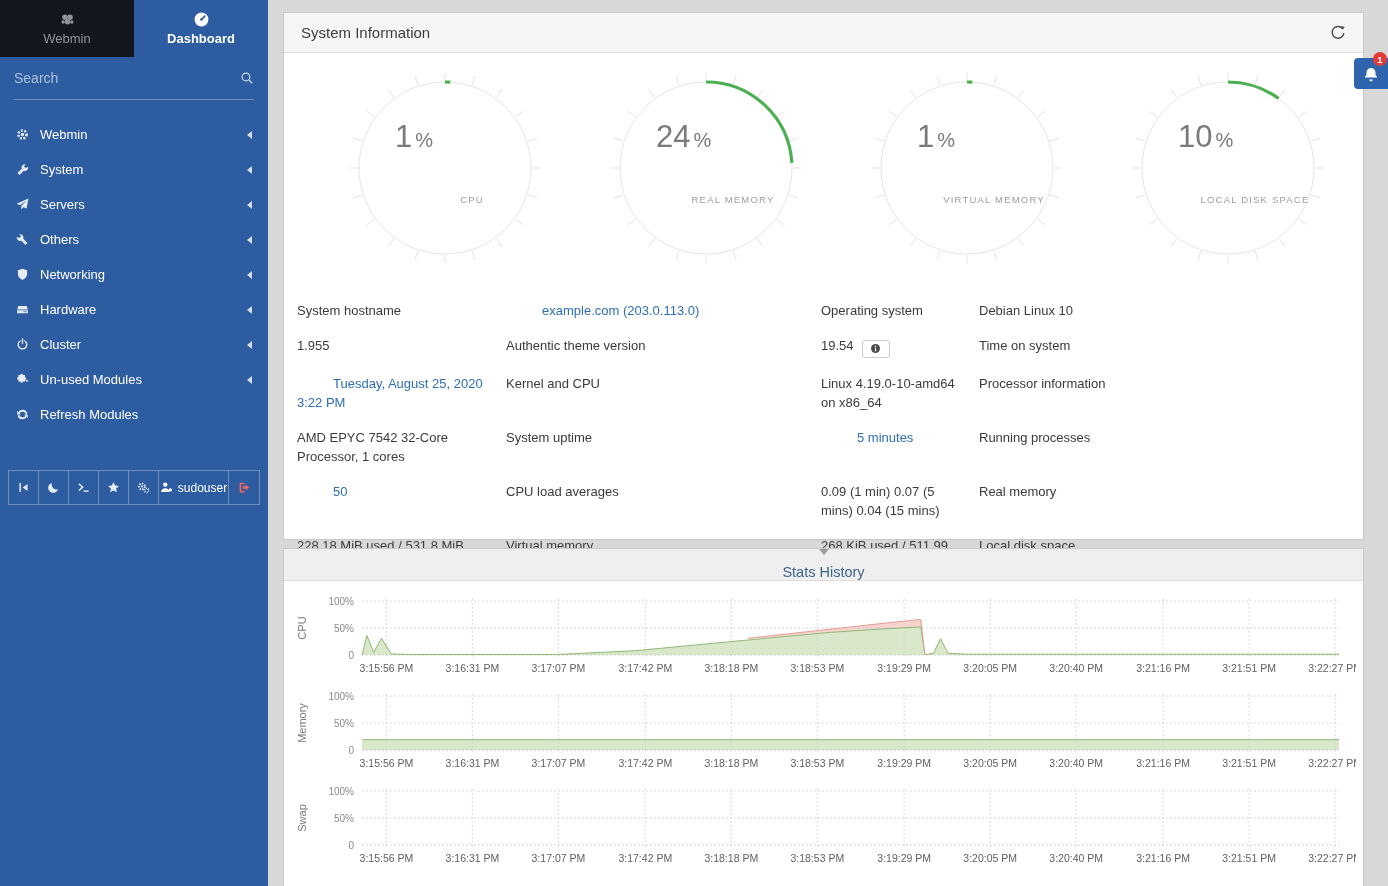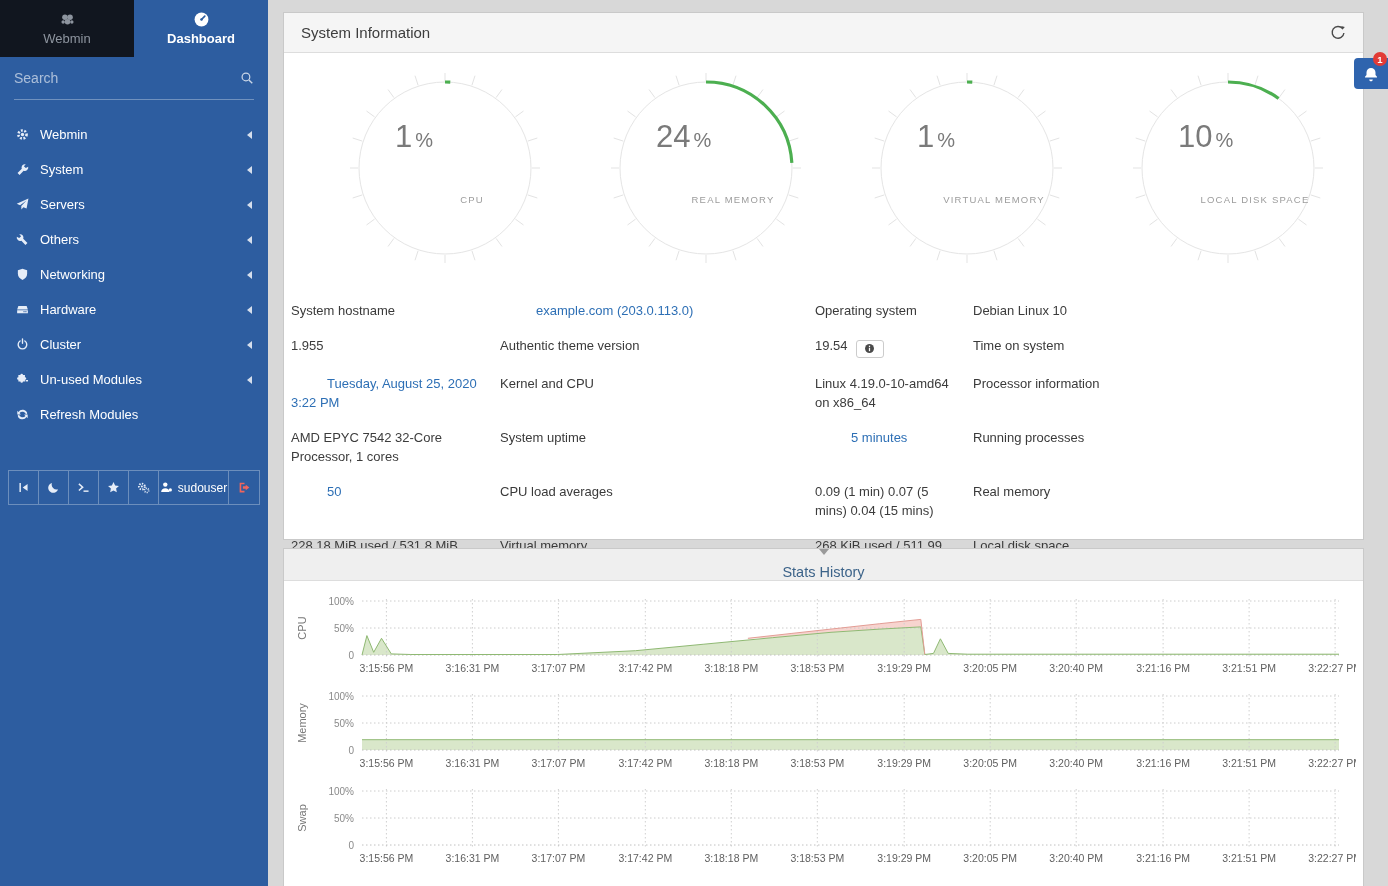--- a/index.html
+++ b/index.html
@@ -43,21 +43,21 @@
   .content{position:absolute;left:268px;top:0;right:0;bottom:0;background:var(--page-bg);}
   .panel{position:absolute;left:15px;right:24px;background:#fff;border:1px solid var(--panel-border);}
   .panel.sysinfo{top:12px;height:528px;}
   .panel-header{height:40px;background:#f5f5f5;border-bottom:1px solid #ddd;display:flex;align-items:center;padding:0 17px;font-size:15px;color:#3d3d3d;}
   .refresh-btn{margin-left:auto;color:#4a4a4a;cursor:pointer;background:none;border:none;}
   .refresh-btn svg{width:16px;height:16px;display:block;}
 
   .gauges{display:flex;padding:20px 0 0 30px;}
   .gauge-box{width:261px;display:flex;justify-content:center;}
 
-  .info-grid{display:grid;grid-template-columns:209px 315px 158px 1fr;padding:30px 10px 0 7px;}
+  .info-grid{display:grid;grid-template-columns:209px 315px 158px 1fr;padding:30px 10px 0 13px;}
   .info-grid>div{padding:8px 10px 8px 0;line-height:19px;font-size:13px;}
   .info-label{color:#3a3a3a;}
   .info-value{color:#3c3c3c;}
   .link{color:var(--link);cursor:pointer;margin-left:36px;}
   .info-btn{display:inline-flex;align-items:center;justify-content:center;margin-left:8px;width:28px;height:18px;border:1px solid #ccc;border-radius:3px;background:#fff;vertical-align:-4px;cursor:pointer;}
   .info-btn svg{width:11px;height:11px;display:block;}
   .badge-circle{display:inline-flex;align-items:center;justify-content:center;width:17px;height:17px;border-radius:50%;background:#d9342b;color:#fff;font-size:10.5px;font-weight:bold;margin-right:6px;vertical-align:-4px;}
 
   .panel.stats{top:548px;height:345px;}
   .stats-header{height:32px;background:#efefef;border-bottom:1px solid #ddd;display:flex;align-items:center;padding:0 14px;gap:9px;cursor:pointer;flex-direction:column;}

